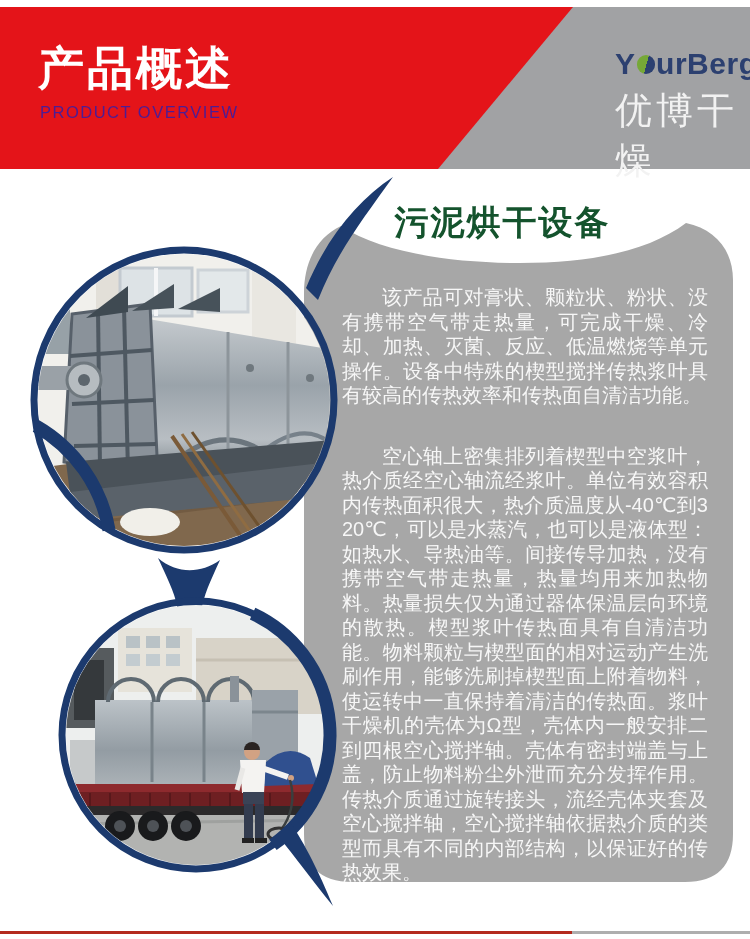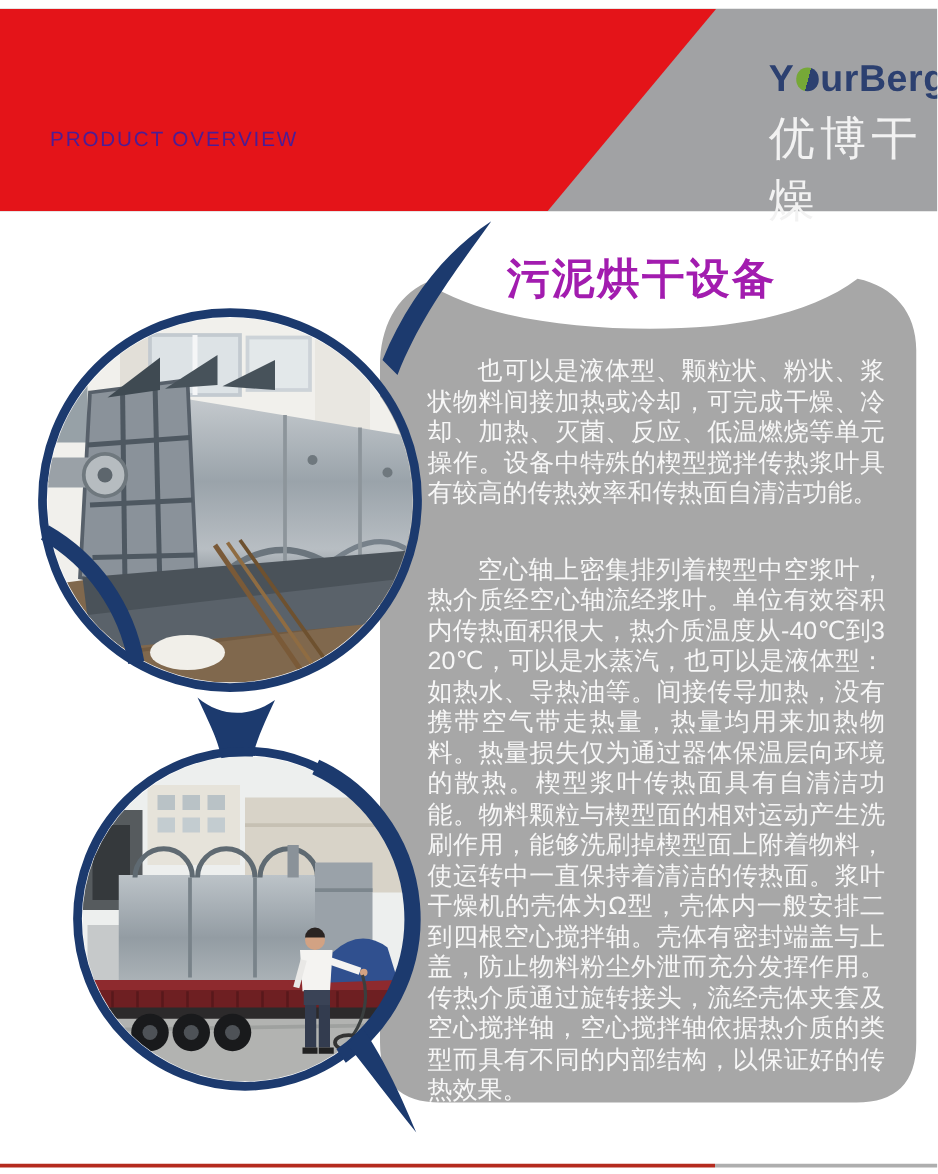--- a/index.html
+++ b/index.html
@@ -18,38 +18,39 @@
   .logo-o{display:inline-block;width:0.62em;height:0.62em;border-radius:50%;
           background:linear-gradient(105deg,#76a837 52%,#2c4070 52%);margin:0 1px;}
   .logo-cn{margin-top:7px;font-size:37px;color:#f2f2f2;letter-spacing:4px;font-weight:300;}
 
   
   .bubble-svg{position:absolute;left:0;top:0;z-index:1;}
   .content-layer{position:absolute;left:0;top:0;z-index:2;width:750px;height:939px;}
   .deco-svg{position:absolute;left:0;top:0;z-index:3;pointer-events:none;}
 
   
-  .sec-title{position:absolute;left:299px;top:200px;width:429px;text-align:center;
-             color:#a21caf;font-size:34px;font-weight:bold;letter-spacing:2px;}
+  .sec-title{position:absolute;left:288px;top:200px;width:429px;text-align:center;
+             color:#14532d;font-size:34px;font-weight:bold;letter-spacing:2px;}
   .body-text{position:absolute;left:342px;top:285px;width:366px;color:#f7f7f7;
              font-size:20px;line-height:24.5px;text-align:justify;word-break:break-all;}
   .body-text p{margin:0 0 36px 0;text-indent:2em;}
   .body-text p:last-child{margin-bottom:0;}
 
   
   .rule-red{position:absolute;left:0;top:931px;width:572px;height:3px;background:#b42a1e;z-index:4;}
   .rule-gray{position:absolute;left:572px;top:931px;width:178px;height:3px;background:#aeaeae;z-index:4;}
 </style>
 </head>
 <body>
 
 <div class="page">
 
   <div class="header">
     <div class="header-red"></div>
+    <div class="h-title">产品概述</div>
     <div class="h-sub">PRODUCT OVERVIEW</div>
     <div class="logo">
       <div class="logo-word"><span>Y</span><span class="logo-o"></span><span>urBerg</span></div>
       <div class="logo-cn">优博干燥</div>
     </div>
   </div>
 
   <svg class="bubble-svg" width="750" height="939" viewBox="0 0 750 939">
     <path d="M 341 226
              C 380 252, 450 263, 520 263
@@ -59,21 +60,21 @@
              Q 733 882, 685 882
              L 352 882
              Q 304 882, 304 834
              L 304 293
              C 304 262, 317 237, 341 226 Z" fill="#a7a7a7"></path>
   </svg>
 
   <div class="content-layer">
     <div class="sec-title">污泥烘干设备</div>
     <div class="body-text">
-      <p>也可以是液体型、颗粒状、粉状、浆状物料间接加热或冷却，可完成干燥、冷却、加热、灭菌、反应、低温燃烧等单元操作。设备中特殊的楔型搅拌传热浆叶具有较高的传热效率和传热面自清洁功能。</p>
+      <p>该产品可对膏状、颗粒状、粉状、没有携带空气带走热量，可完成干燥、冷却、加热、灭菌、反应、低温燃烧等单元操作。设备中特殊的楔型搅拌传热浆叶具有较高的传热效率和传热面自清洁功能。</p>
       <p>空心轴上密集排列着楔型中空浆叶，热介质经空心轴流经浆叶。单位有效容积内传热面积很大，热介质温度从-40℃到320℃，可以是水蒸汽，也可以是液体型：如热水、导热油等。间接传导加热，没有携带空气带走热量，热量均用来加热物料。热量损失仅为通过器体保温层向环境的散热。楔型浆叶传热面具有自清洁功能。物料颗粒与楔型面的相对运动产生洗刷作用，能够洗刷掉楔型面上附着物料，使运转中一直保持着清洁的传热面。浆叶干燥机的壳体为Ω型，壳体内一般安排二到四根空心搅拌轴。壳体有密封端盖与上盖，防止物料粉尘外泄而充分发挥作用。 传热介质通过旋转接头，流经壳体夹套及空心搅拌轴，空心搅拌轴依据热介质的类型而具有不同的内部结构，以保证好的传热效果。</p>
     </div>
   </div>
 
   <svg class="deco-svg" width="750" height="939" viewBox="0 0 750 939">
     <defs>
       <clipPath id="c1">
           <circle cx="184" cy="400" r="146"></circle>
         </clipPath>
       <clipPath id="c2">

